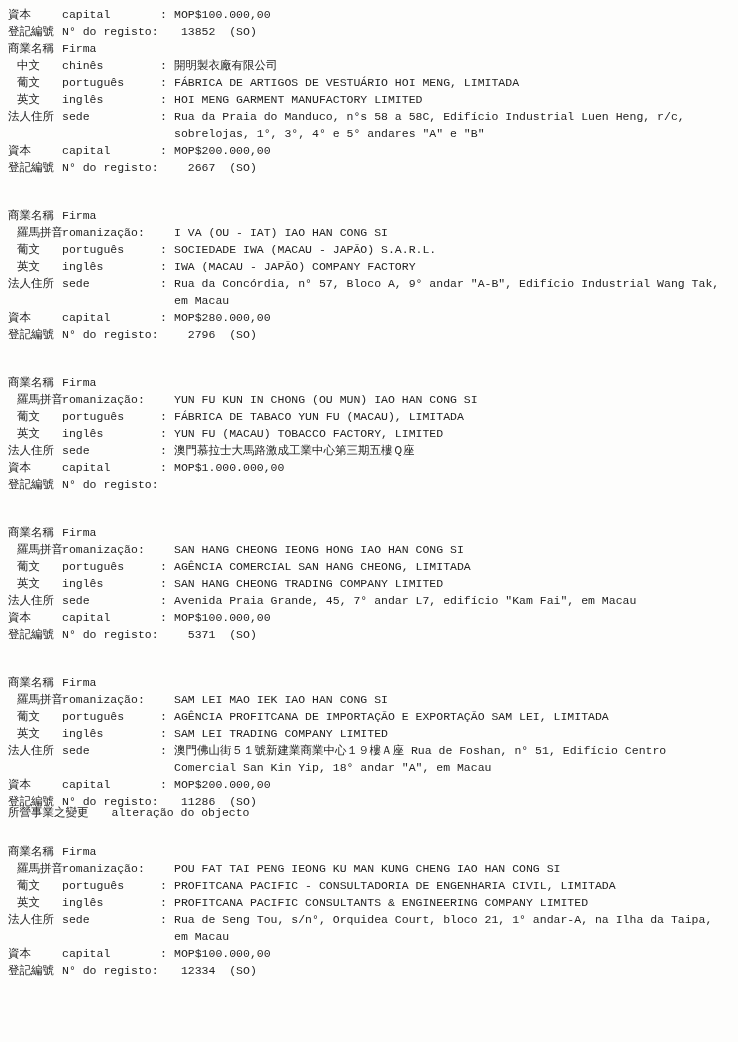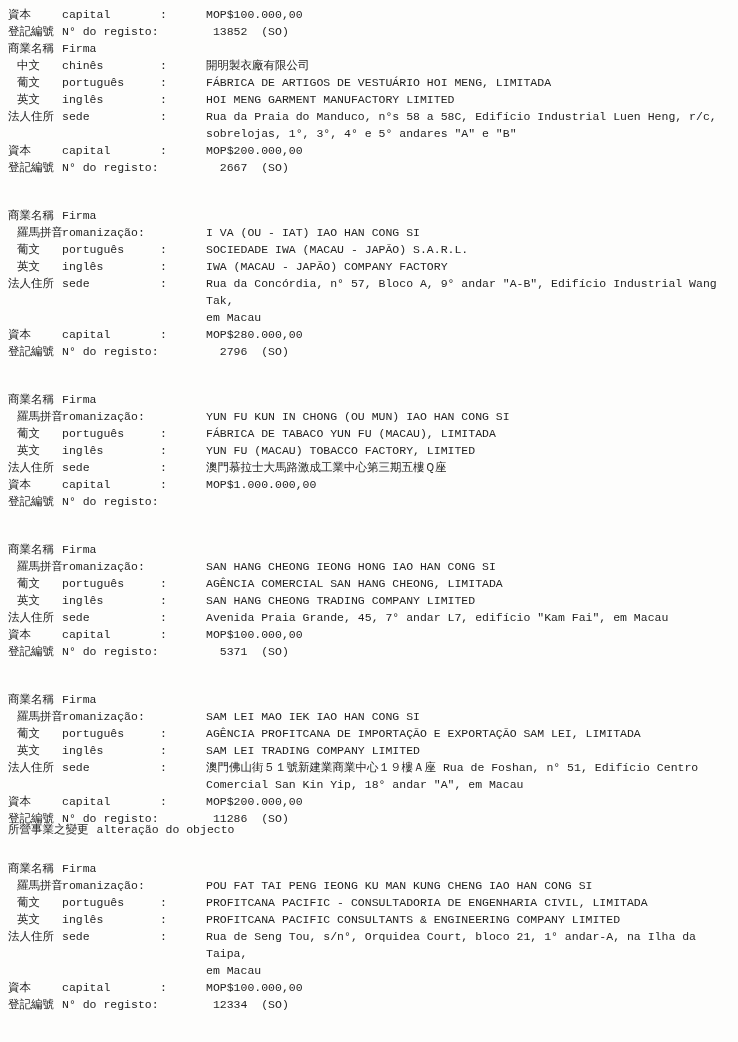--- a/index.html
+++ b/index.html
@@ -17,23 +17,23 @@
     overflow: hidden;
   }
   .entry { margin-bottom: 31px; font-family: Liberation Mono, monospace; }
   .entry:last-child { margin-bottom: 0; }
   .row { display: flex; align-items: flex-start; line-height: 17px; }
   .c1 { width: 54px; flex-shrink: 0; box-sizing: border-box; white-space: nowrap; }
   .row.sub .c1 { padding-left: 9px; }
   .c2 { width: 98px; flex-shrink: 0; white-space: nowrap; }
   .c3 { flex: 1; display: flex; align-items: flex-start; min-width: 0; }
   .sep { width: 14px; flex-shrink: 0; }
-  .val { flex: 1; white-space: pre-wrap; word-break: break-word; margin-left: 32px; }
+  .val { flex: 1; white-space: pre-wrap; word-break: break-word; }
   .section-heading { line-height: 17px; margin: -6px 0 22px 0; }
-  .section-heading .zh { margin-right: 8px; }
+  .section-heading .zh { margin-right: 23px; }
 </style>
 </head>
 <body>
 
 <div class="page">
   <div id="top-partial">
       <div class="entry">
         <div class="row">
           <span class="c1">資本</span>
           <span class="c2">capital</span>

